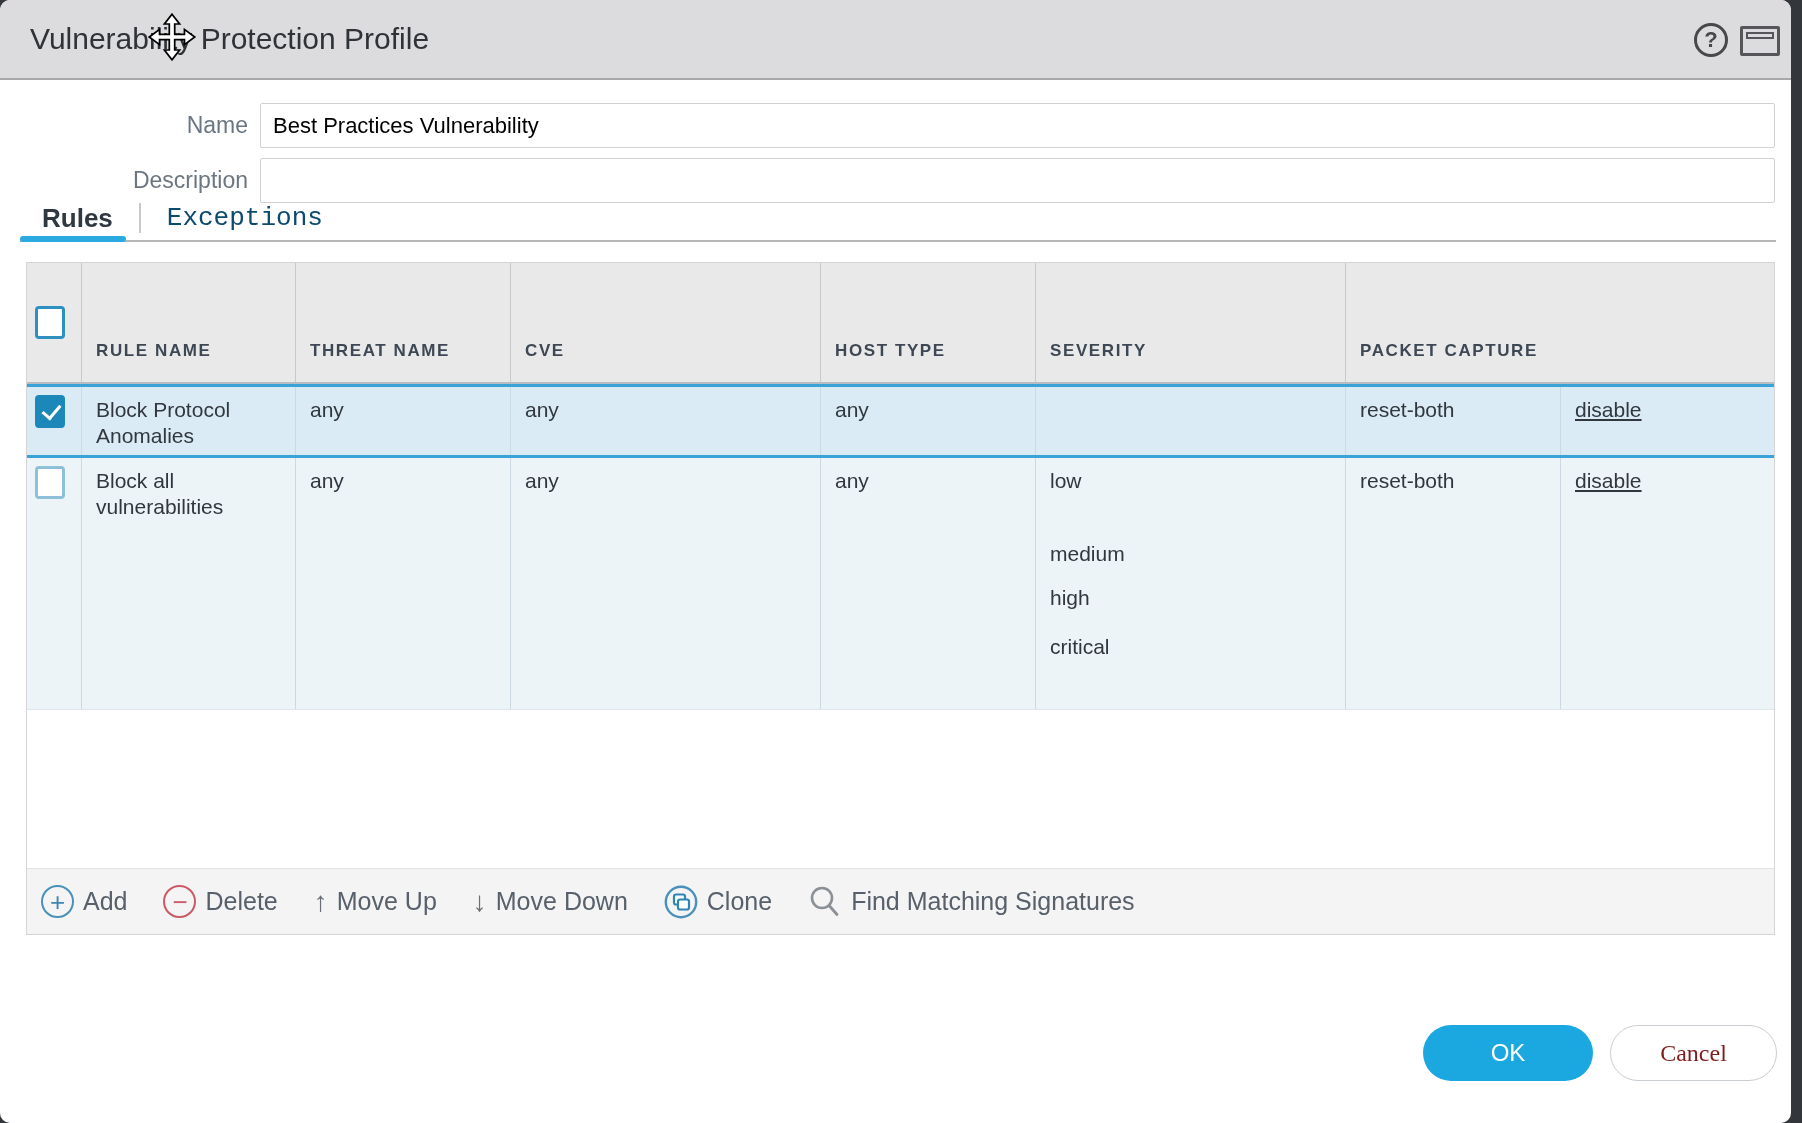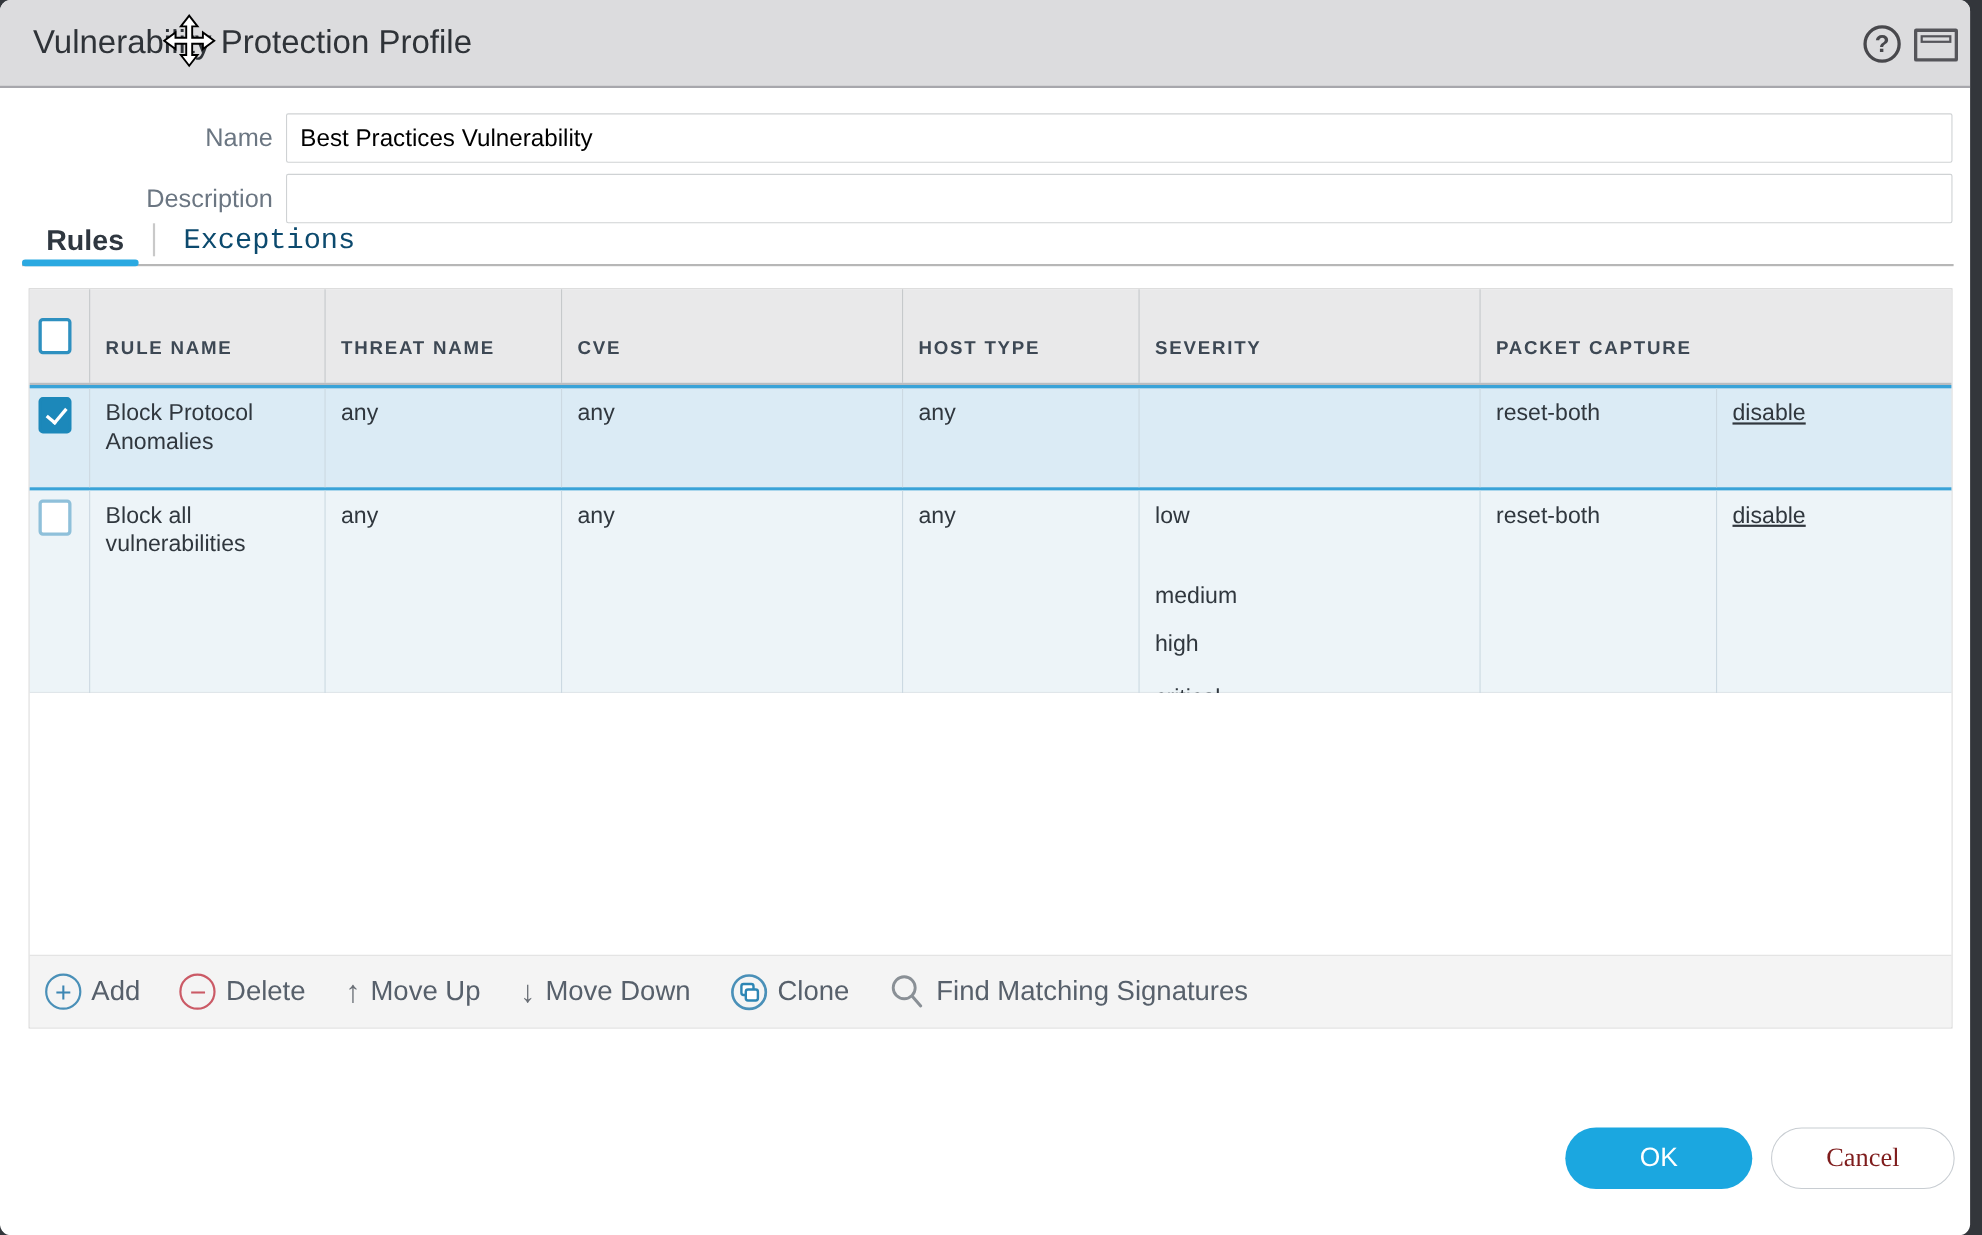--- a/index.html
+++ b/index.html
@@ -44,34 +44,34 @@
   .tab-underline { position:absolute; left:20px; top:236px; width:106px; height:6px;
     background:#2ba9e1; border-radius:3px; z-index:2; }
   .tabs-baseline { position:absolute; left:20px; top:240px; width:1756px; height:2px;
     background:#b7b7b7; }
 
   
   .table { position:absolute; left:26px; top:262px; width:1749px; height:673px;
     border:1px solid #d5d5d5; display:flex; flex-direction:column; background:#fff; }
   .tgrid { display:grid;
     grid-template-columns:55px 214px 215px 310px 215px 310px 215px minmax(0,1fr); }
-  .thead { height:87px; background:#e9e9ea; border-bottom:2px solid #b9bdc1; }
+  .thead { height:121px; background:#e9e9ea; border-bottom:2px solid #b9bdc1; }
   .thead .cell { display:flex; align-items:flex-end; padding:0 12px 16px 14px;
     font-size:17px; font-weight:bold; letter-spacing:1.6px; color:#3d4854;
     line-height:30px; border-right:1px solid #c6c9cb; cursor:pointer; }
   .thead .cell:last-child { border-right:none; }
   .thead .col-check { align-items:center; justify-content:flex-start; padding:0 0 0 8px; }
 
   .trow .cell { padding:10px 12px 0 14px; font-size:21px; line-height:26px;
     color:#30373e; border-right:1px solid #ccd9e2; }
   .trow .cell:last-child { border-right:none;text-decoration:underline; }
   .trow .col-check { padding:8px 0 0 8px; }
-  .row1 { height:96px; background:#dbebf5;
+  .row1 { height:74px; background:#dbebf5;
     border-top:3px solid #39a3d8; border-bottom:3px solid #39a3d8; cursor:pointer; }
-  .row2 { height:184px; background:#edf4f8; border-bottom:1px solid #e0e6ea; cursor:pointer; }
+  .row2 { height:252px; background:#edf4f8; border-bottom:1px solid #e0e6ea; cursor:pointer; }
 
   .sev-item { display:block; }
   .sev-1 { margin-top:47px; }
   .sev-2 { margin-top:18px; }
   .sev-3 { margin-top:23px; }
 
   .table-filler { flex:1; background:#fff; }
 
   
   .checkbox { display:inline-block; width:30px; height:33px; border-radius:4px; cursor:pointer; }

